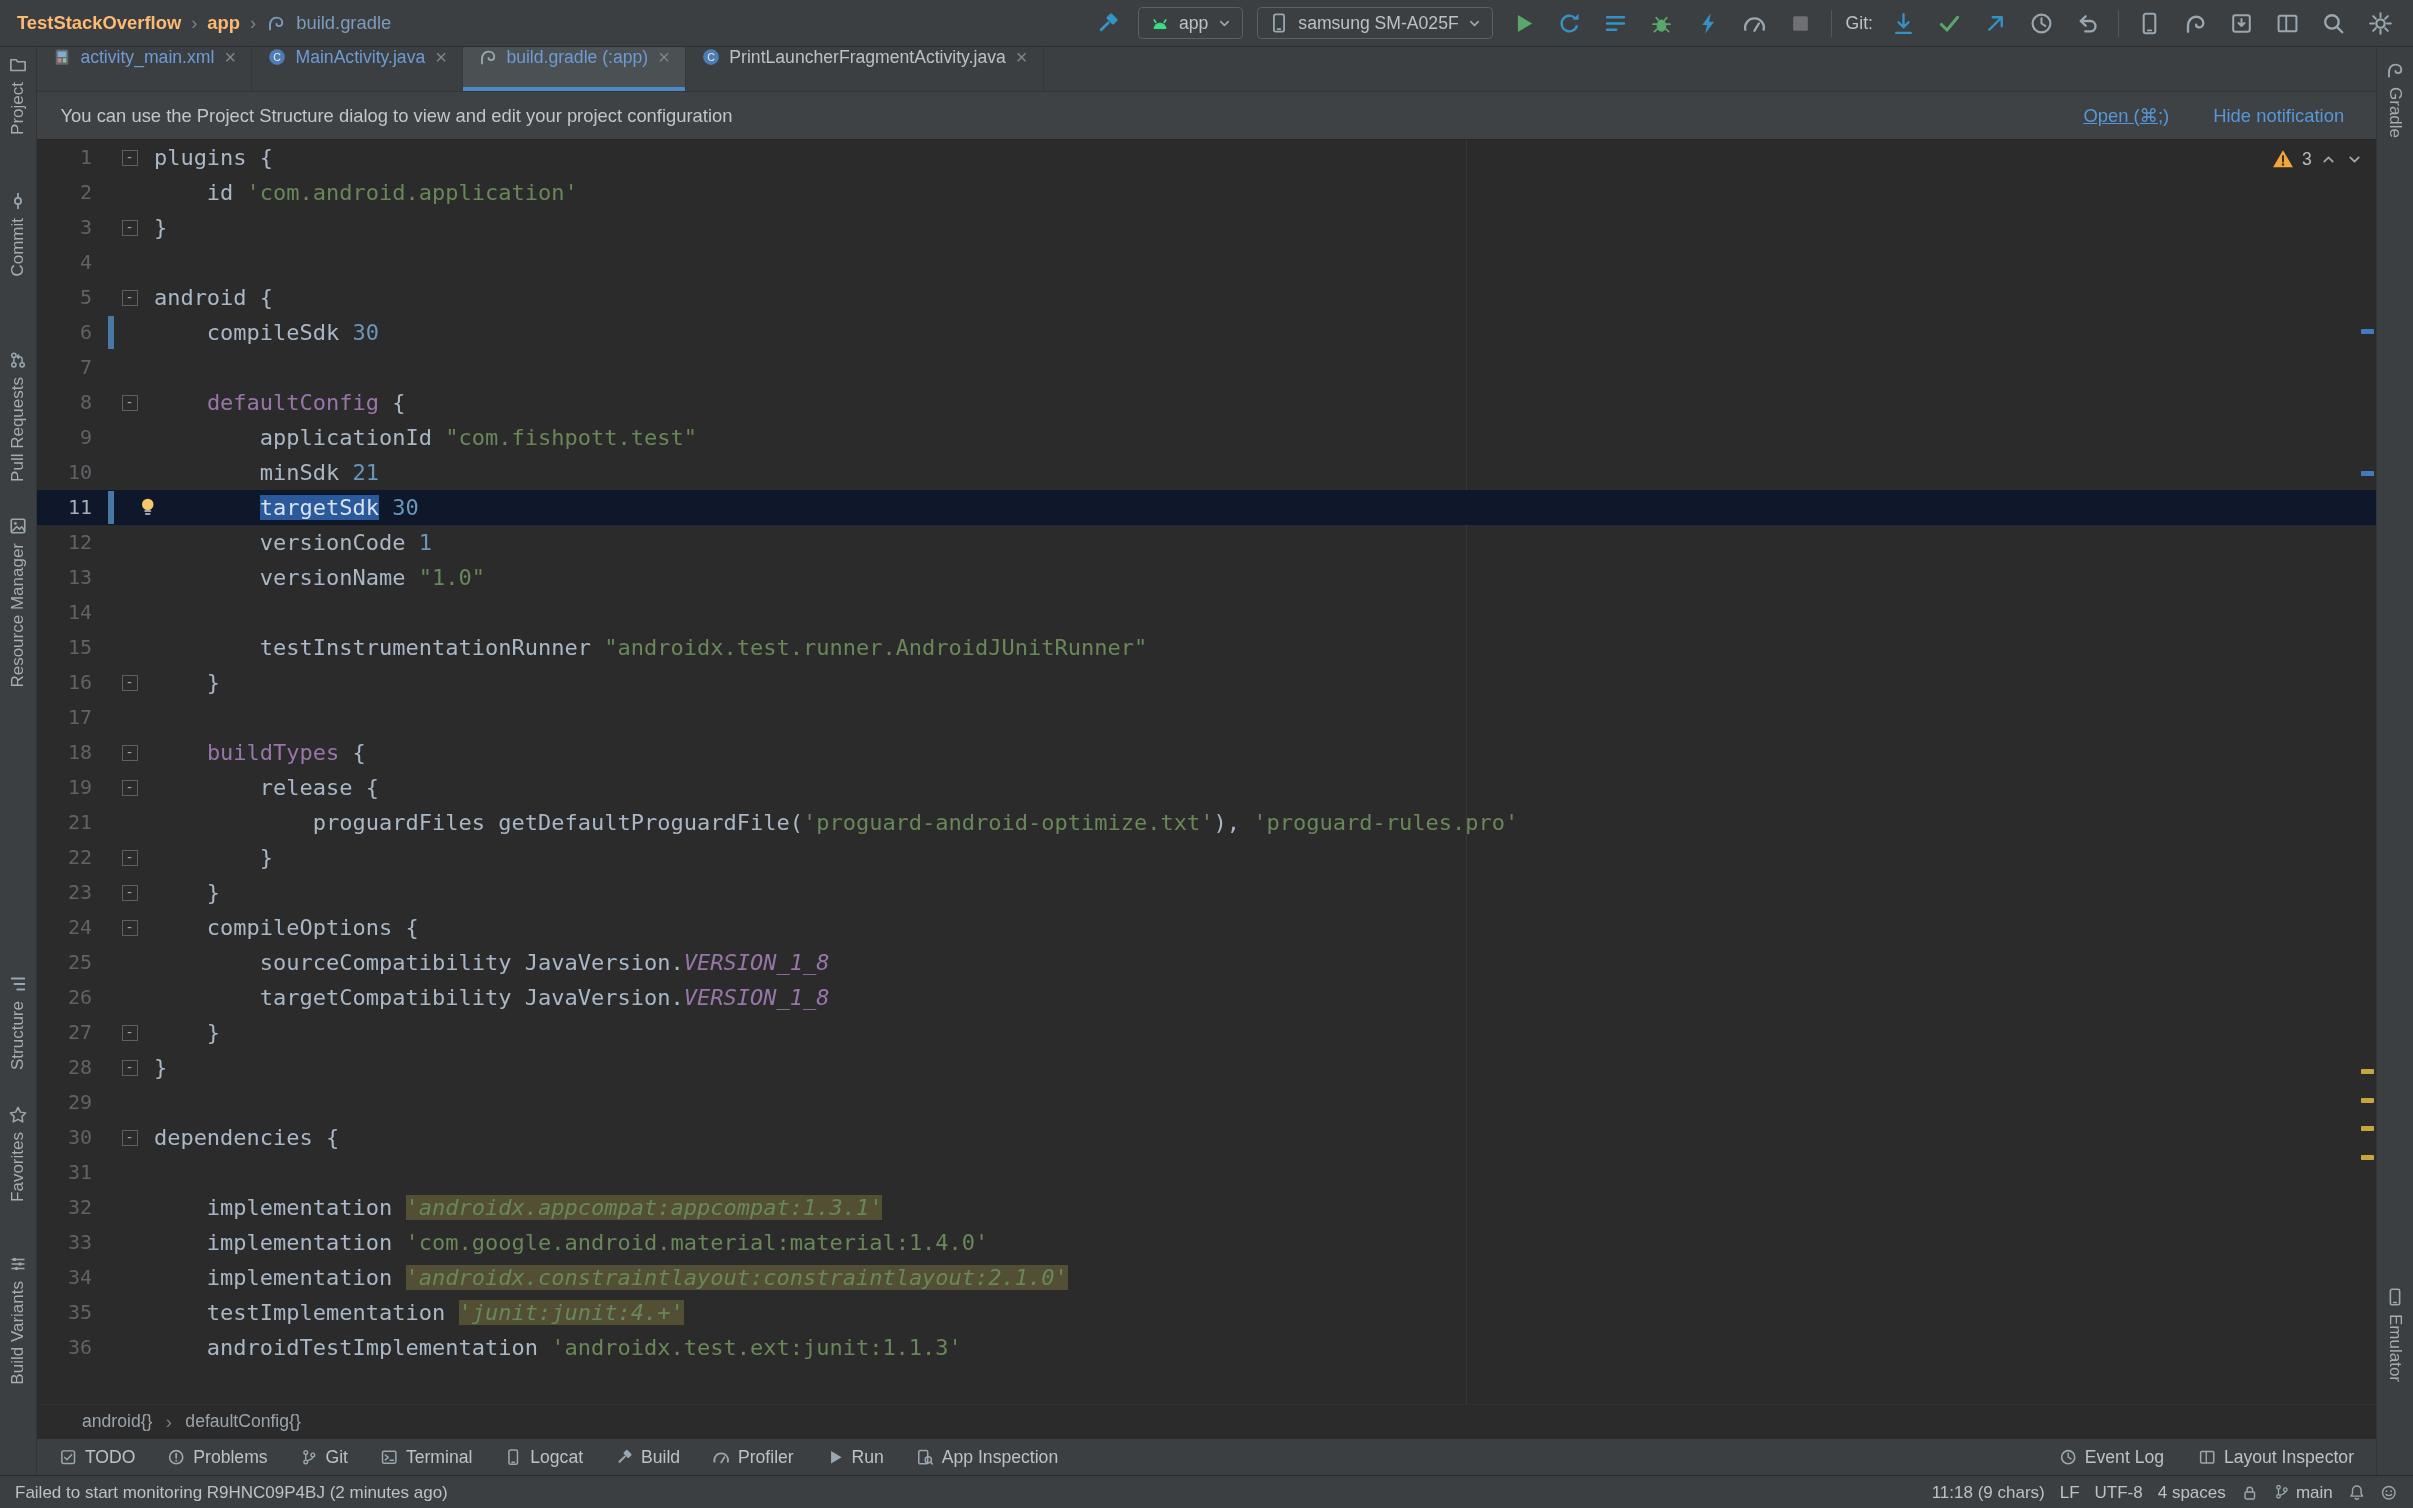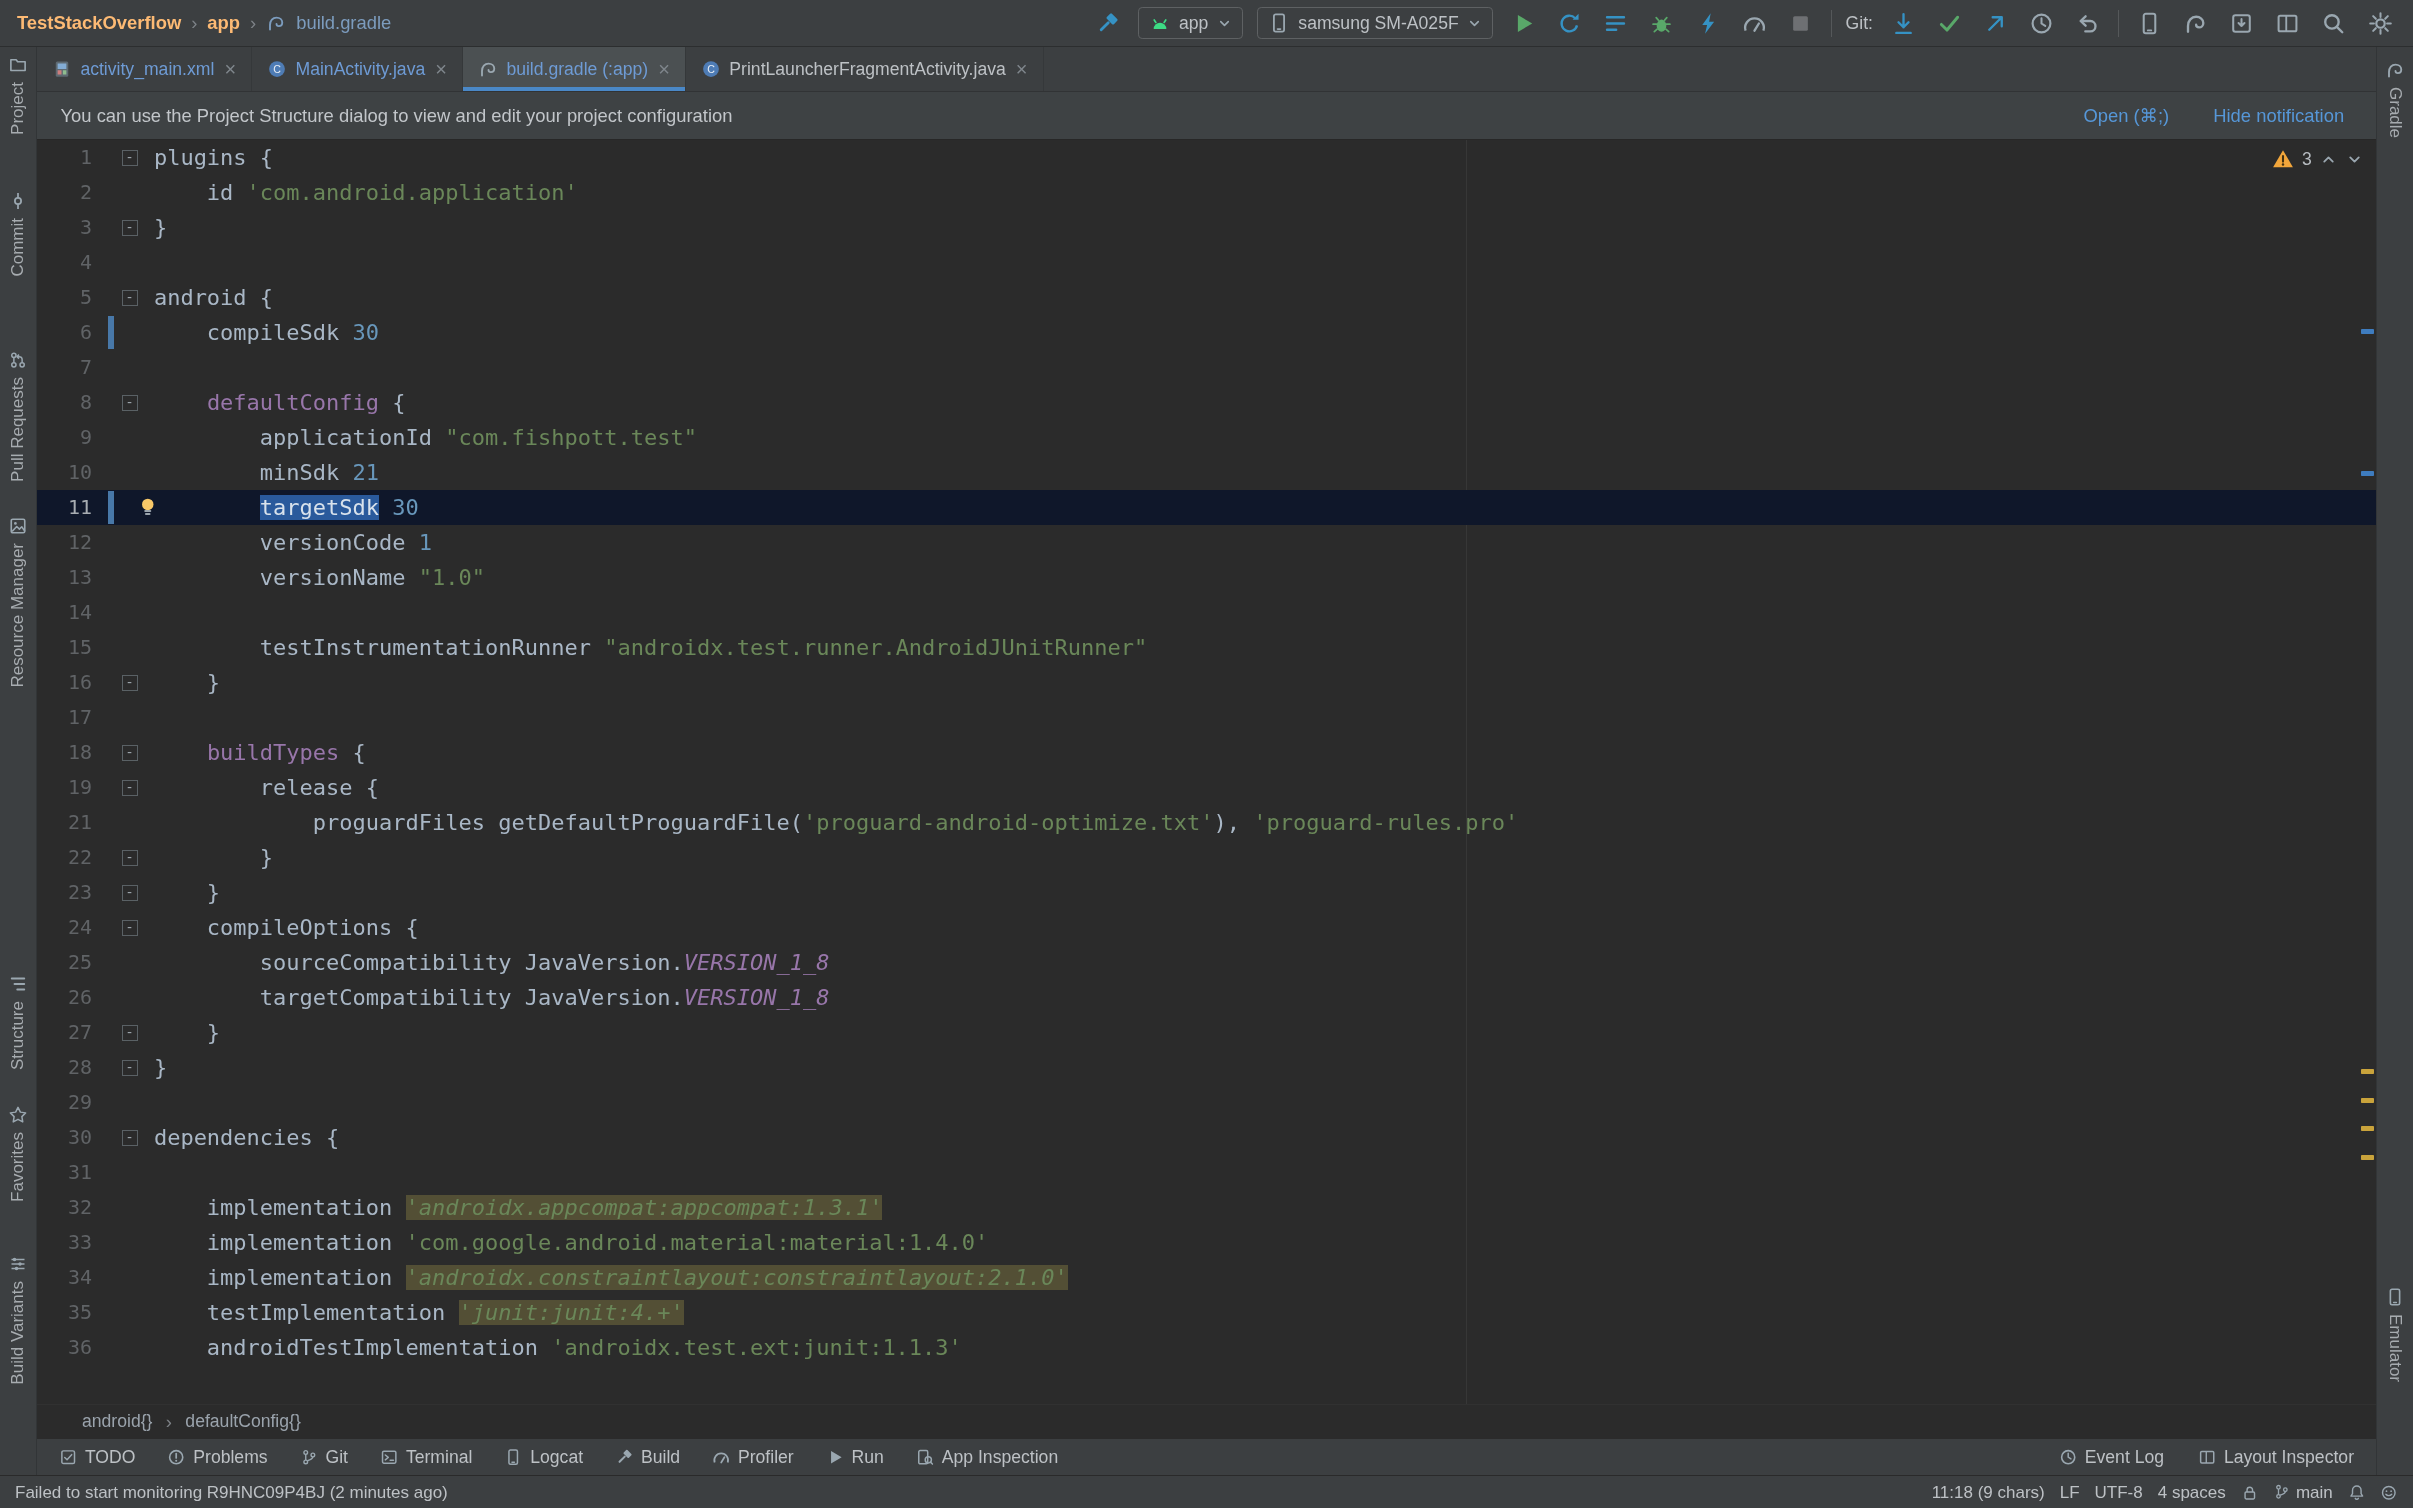--- a/index.html
+++ b/index.html
@@ -29,31 +29,31 @@
   .vitem { position:absolute; left:0; width:36px; display:flex; flex-direction:column; align-items:center; gap:6.7px;
            color:#A7ACB0; font-size:17px; }
   .vlabel.left  { writing-mode:vertical-rl; transform:rotate(180deg); }
   .vlabel.right { writing-mode:vertical-rl; }
 
   .center { flex:1; display:flex; flex-direction:column; min-width:0; }
 
   
   .tabbar { height:45px; flex:none; background:#3C3F41; display:flex; align-items:stretch;
             border-bottom:0.8px solid #313335; }
-  .tab { display:flex; align-items:center; gap:8.4px; padding:0 15px; border-right:0.8px solid #35383A;
+  .tab { display:flex; align-items:flex-start; gap:8.4px; padding:0 15px; border-right:0.8px solid #35383A;
          font-size:17.6px; position:relative; background:#3C3F41; }
   .tab.active { background:#4B5052; }
   .tab.active::after { content:""; position:absolute; left:0; right:0; bottom:0; height:4.2px; background:#4A88C7; }
   .close { color:#7F868C; font-size:20px; line-height:20px; margin-left:1.7px; }
 
   
   .banner { height:48px; flex:none; background:#3E4244; display:flex; align-items:center;
             padding:0 23.5px; font-size:18.4px; color:#C2C6CA; border-bottom:0.8px solid #272727; }
   .banner .link { color:#5697D8; white-space:nowrap; }
-  .banner .link.open { margin-left:auto; }
+  .banner .link.open { margin-left:auto;text-decoration:underline; }
   .banner .link.hide { margin-left:44px; margin-right:8.4px; }
 
   
   .editor { flex:1; position:relative; overflow:hidden; background:#2b2b2b;
             font-family:"DejaVu Sans Mono", monospace; font-size:22px; color:#A9B7C6; }
   .line { display:flex; height:35px; line-height:35px; position:relative; }
   .caret-row { background:#0f172a; }
   .ln { width:70px; flex:none; text-align:right; padding-right:15px; font-size:20px; color:#606366; }
   .ln.cur { color:#A8ADB2; }
   .chg { width:8.4px; flex:none; position:relative; }

